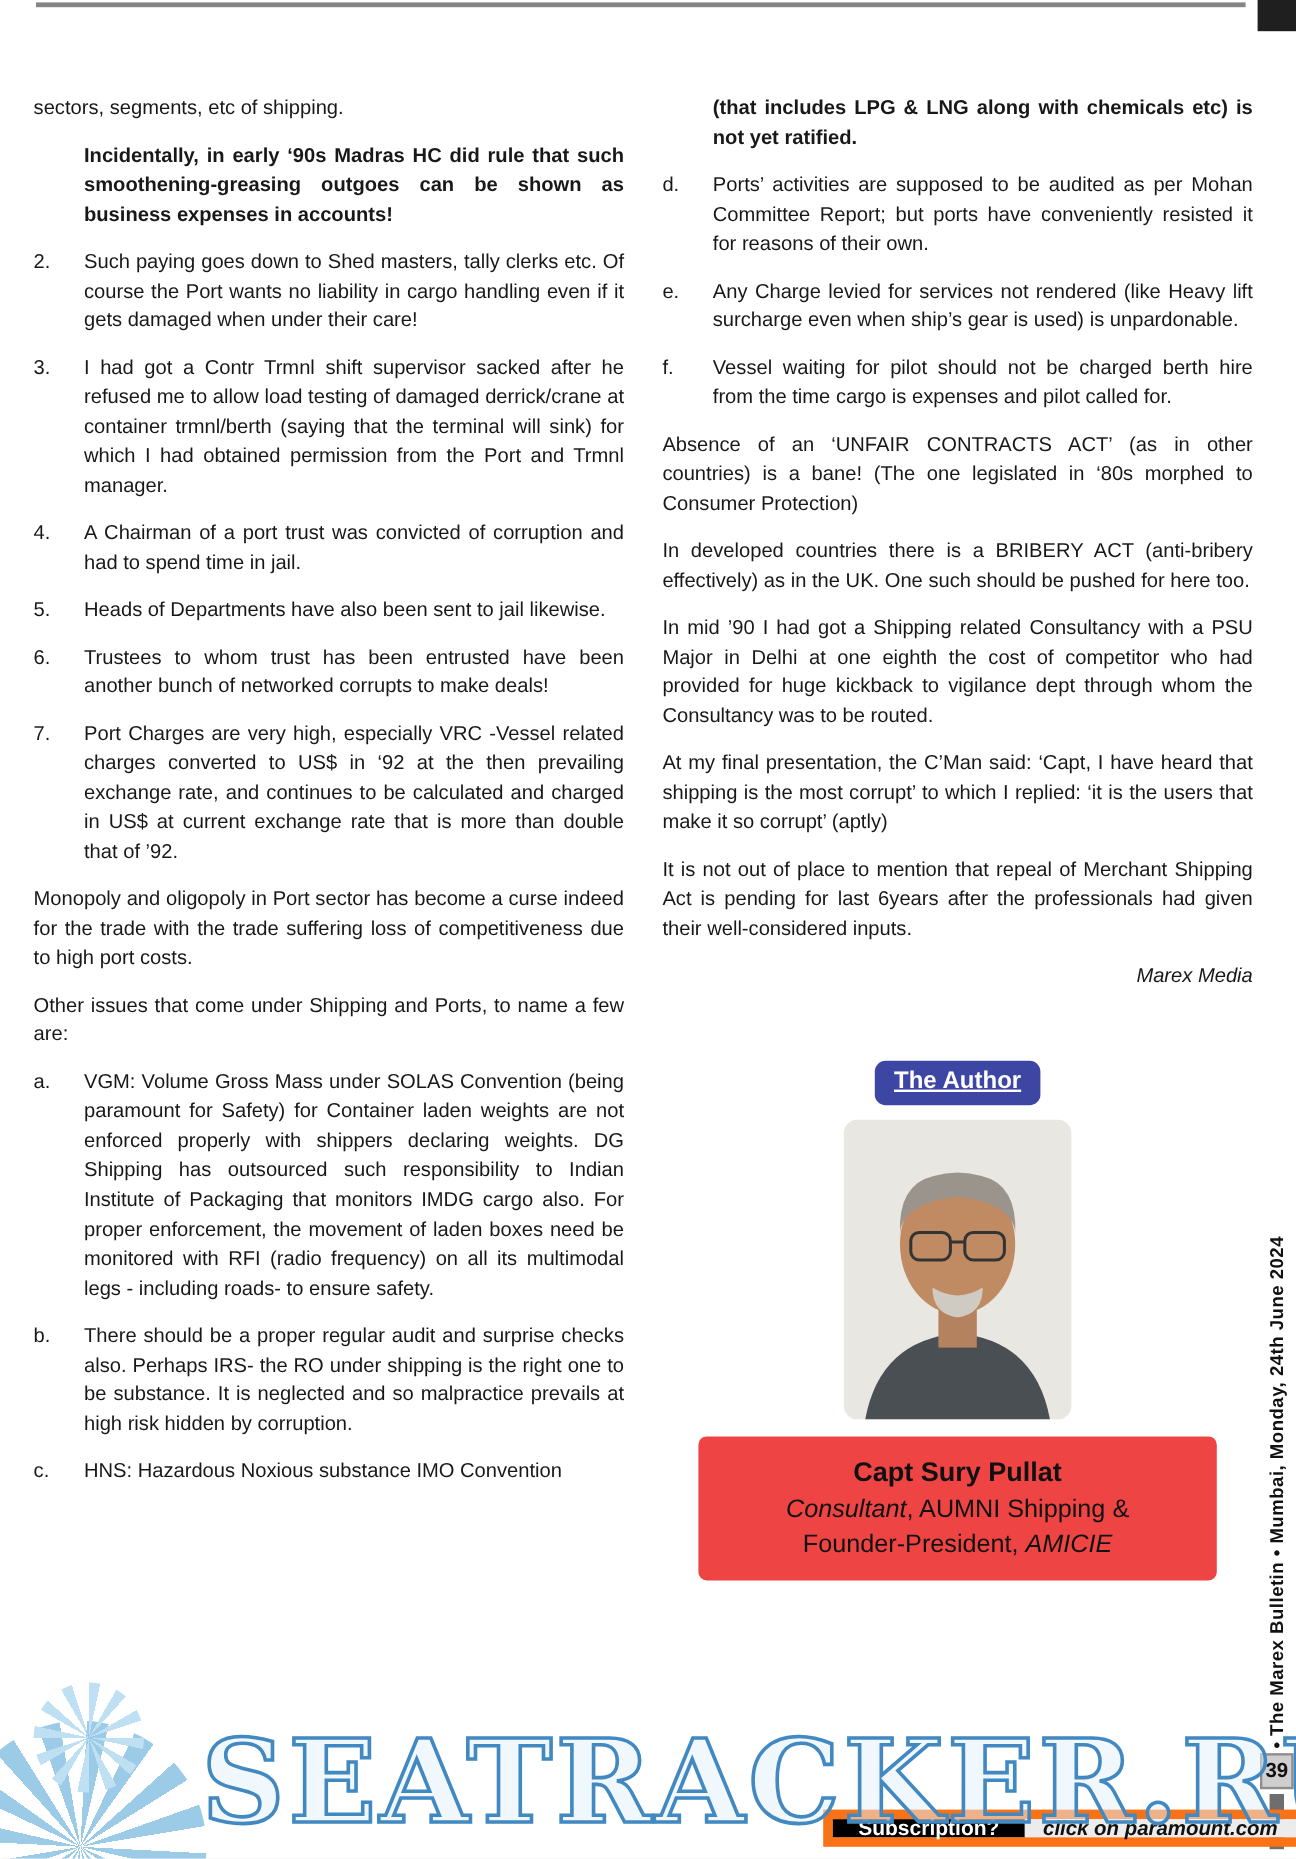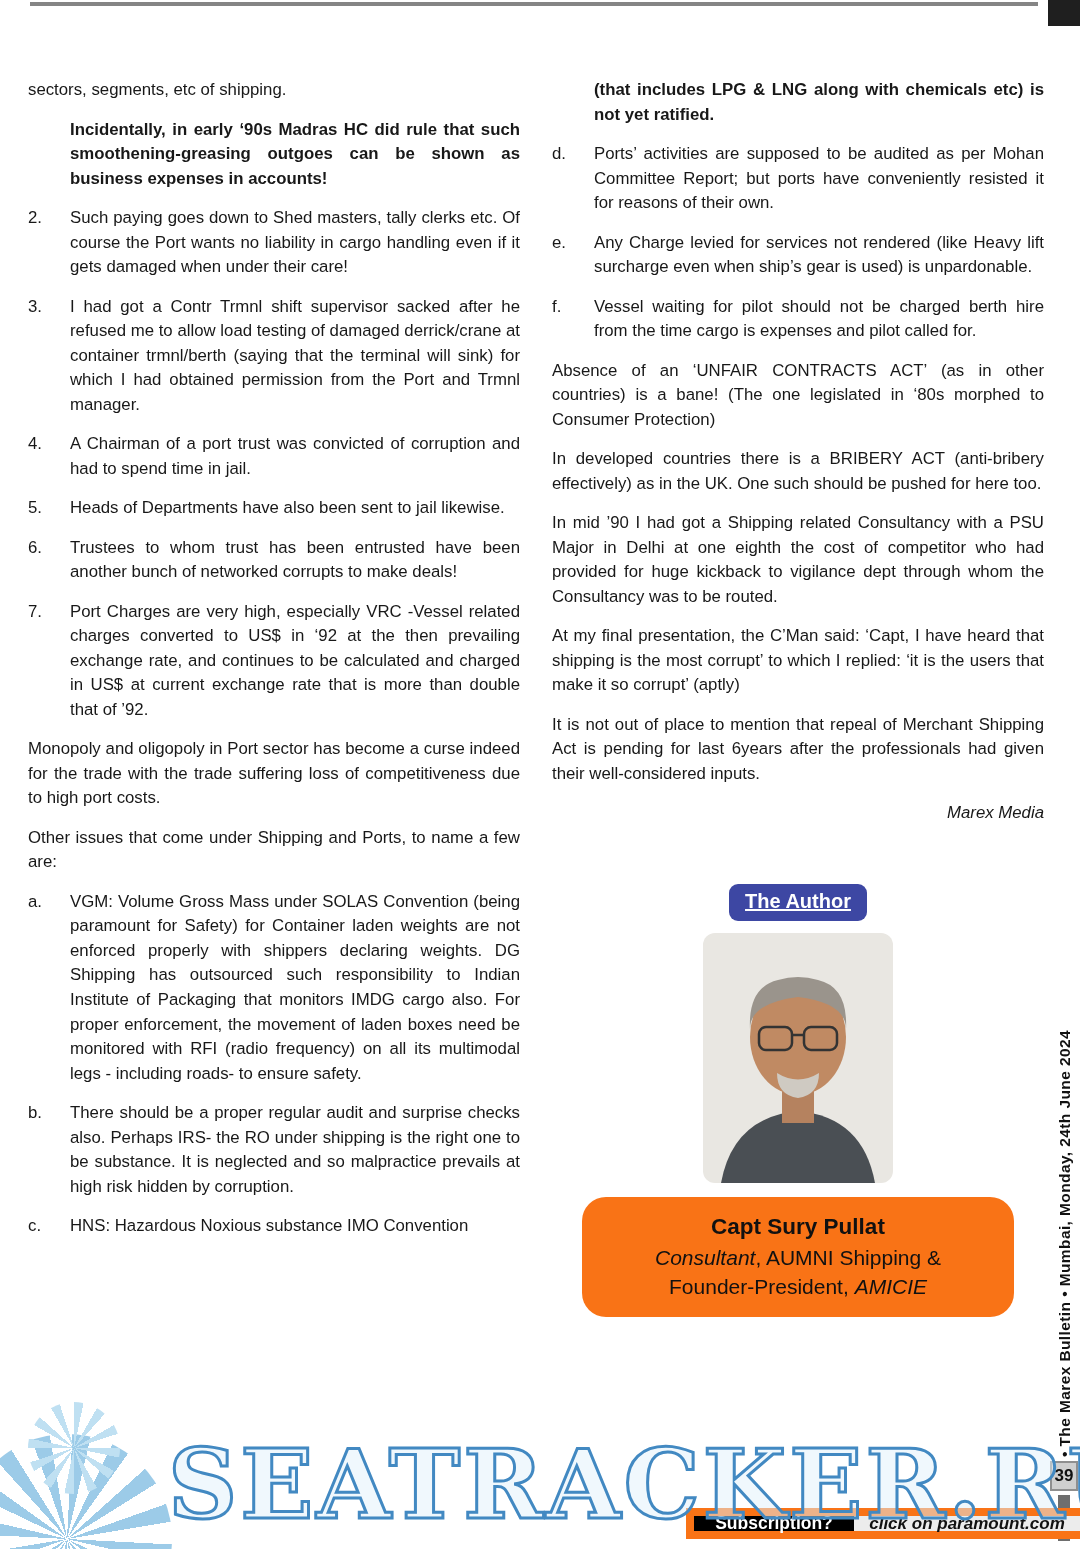--- a/index.html
+++ b/index.html
@@ -19,21 +19,21 @@
   .item { display:flex; margin:0 0 15px 0; }
   .marker { flex:0 0 42px; }
   .txt { flex:1; text-align:justify; }
   .byline { text-align:right; font-style:italic; margin-top:2px; margin-bottom:58px; }
 
   
   .author-badge { width:fit-content; margin:0 auto 12px; background:#3d47a3; color:#fff; font-weight:bold;
                   font-size:20px; text-decoration:underline; padding:3px 16px 5px; border-radius:9px; }
   .author-photo { width:190px; margin:0 auto 14px; }
   .author-photo svg { display:block; width:190px; height:250px; }
-  .author-card { width:432px; margin:0 auto; background:#f97316; border-radius:24px; padding:14px 18px 16px;
+  .author-card { width:432px; margin:0 auto; background:#ef4444; border-radius:7px; padding:14px 18px 16px;
                  text-align:center; font-size:21px; line-height:1.4; color:#111; }
   .author-name { font-weight:bold; font-size:22.5px; }
   .it { font-style:italic; }
 
   
   .sidebar-rotated { position:absolute; right:6px; bottom:92px; writing-mode:vertical-rl; transform:rotate(180deg);
                      font-weight:bold; font-size:15.5px; letter-spacing:.4px; white-space:nowrap; color:#111; }
   .page-number { position:absolute; right:2px; bottom:58px; width:28px; height:30px; background:#cfcfcf;
                  border:2px solid #8f8f8f; display:flex; align-items:center; justify-content:center;
                  font-weight:bold; font-size:17px; color:#111; }

